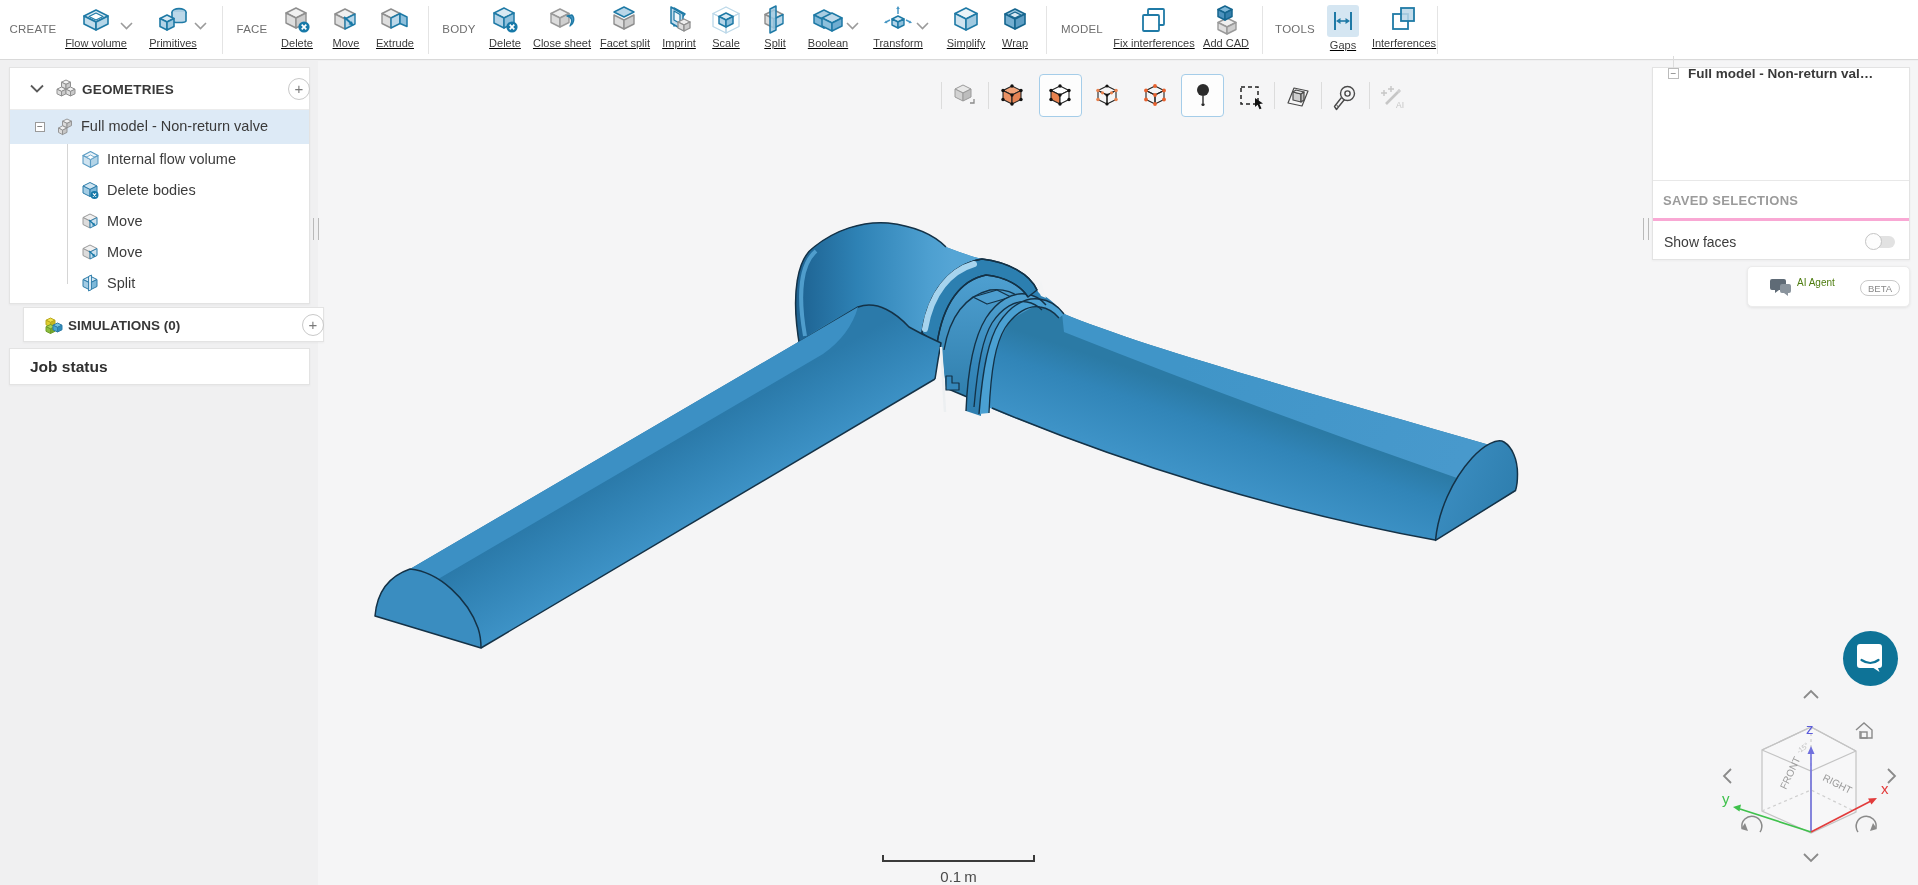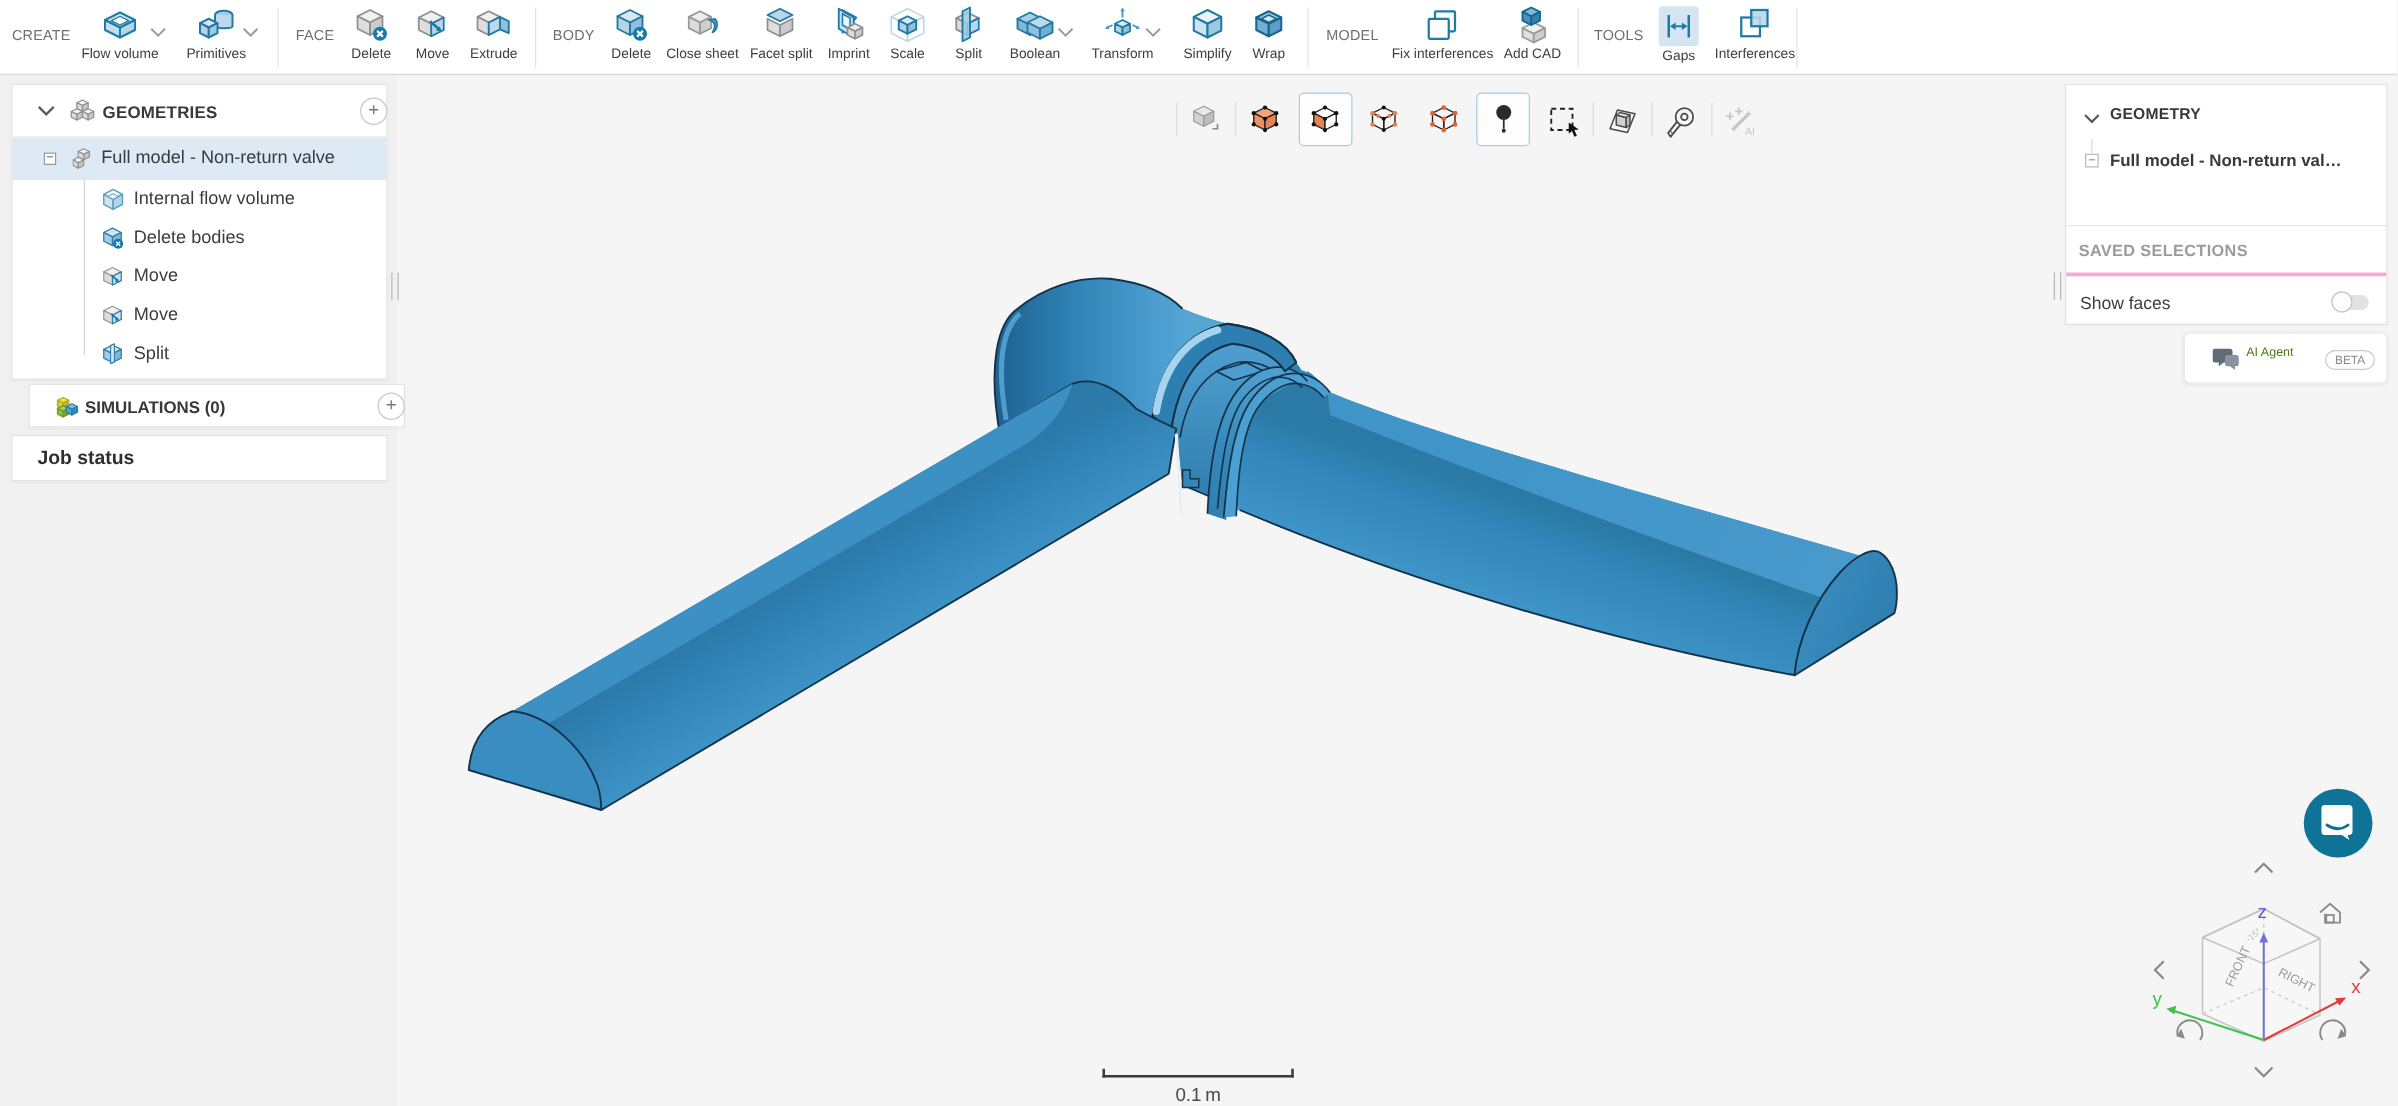--- a/index.html
+++ b/index.html
@@ -1,20 +1,20 @@
 <!DOCTYPE html>
 <html><head>
 <meta charset="utf-8">
 <style>
 * { margin:0; padding:0; box-sizing:border-box; }
 html,body { width:1918px; height:885px; overflow:hidden; }
 body { font-family:"Liberation Sans", sans-serif; background:#f0f0f1; position:relative; }
 #toolbar { position:absolute; left:0; top:0; width:1918px; height:60px; background:#fff; border-bottom:1px solid #d9d9d9; }
 .glabel { position:absolute; top:23px; font-size:11.5px; color:#6e6e6e; transform:translateX(-50%); letter-spacing:0.2px; }
-.titem { position:absolute; top:4px; transform:translateX(-50%); text-align:center; width:90px; }
+.titem { position:absolute; top:4px; transform:translateX(-50%); text-align:center; width:90px;text-decoration:underline; }
 .titem svg { display:block; margin:0 auto; }
 .tlabel { font-size:11px; color:#3d3d3d; margin-top:1px; white-space:nowrap; }
 .tsep { position:absolute; top:6px; width:1px; height:48px; background:#e4e4e4; }
 .chev { position:absolute; top:22px; }
 .panel { position:absolute; background:#fff; border:1px solid #e3e3e3; box-shadow:0 1px 2px rgba(0,0,0,0.04); }
 #viewport { position:absolute; left:318px; top:61px; width:1600px; height:824px; background:#f5f5f6; }
 .trow { position:absolute; left:0; width:100%; height:31px; }
 .trow span { position:absolute; left:97px; top:7px; font-size:14.5px; color:#3c3c3c; }
 .ticon { position:absolute; left:71px; top:6px; }
 .vbtn { position:absolute; top:74px; width:43px; height:43px; border:1px solid #a5cde9; border-radius:4px; background:#fdfdfd; }
@@ -391,26 +391,20 @@
       </g>
     </svg>
   <div style="position:absolute; left:44px; top:10px; font-size:13.5px; font-weight:bold; color:#383838;">SIMULATIONS (0)</div>
   <div style="position:absolute; left:278px; top:6px; width:22px; height:22px; border:1px solid #c9c9c9; border-radius:50%; color:#7a7a7a; font-size:15px; line-height:20px; text-align:center;">+</div>
 </div>
 <div class="panel" style="left:9px; top:348px; width:301px; height:37px;">
   <div style="position:absolute; left:20px; top:9px; font-size:15.5px; font-weight:bold; color:#2f2f2f;">Job status</div>
 </div>
 <div style="position:absolute; left:313px; top:218px; width:6px; height:22px; border-left:1px solid #b9b9b9; border-right:1px solid #b9b9b9;"></div>
 <div class="panel" style="left:1652px; top:67px; width:258px; height:193px;">
-  <div style="position:relative; height:55px;">
-    <svg style="position:absolute; left:14px; top:23px;" width="13" height="8" viewBox="0 0 13 8">
-        <path d="M1,1 L6.5,6.5 L12,1" stroke="#5a5a5a" stroke-width="1.7" fill="none"></path>
-      </svg>
-    <div style="position:absolute; left:35px; top:16px; font-size:12.5px; font-weight:bold; color:#383838; letter-spacing:0.2px;">GEOMETRY</div>
-  </div>
   <div style="position:relative; height:32px;">
     <div style="position:absolute; left:20px; top:-12px; width:1px; height:12px; background:#dcdcdc;"></div>
     <div style="position:absolute; left:15px; top:0px; width:11px; height:11px; border:1px solid #bbb; background:#fff; font-size:10px; line-height:9px; text-align:center; color:#777;">−</div>
     <div style="position:absolute; left:35px; top:-2px; font-size:13.5px; font-weight:bold; color:#3a3a3a;">Full model - Non-return val…</div>
   </div>
   <div style="position:absolute; left:0; top:112px; width:100%; height:41px; border-top:1px solid #e8e8e8; border-bottom:3px solid #f9a8d4;">
     <div style="position:absolute; left:10px; top:12px; font-size:13px; font-weight:bold; color:#9b9b9b; letter-spacing:0.3px;">SAVED SELECTIONS</div>
   </div>
   <div style="position:absolute; left:0; top:153px; width:100%; height:40px;">
     <div style="position:absolute; left:11px; top:13px; font-size:14px; color:#3c3c3c;">Show faces</div>

